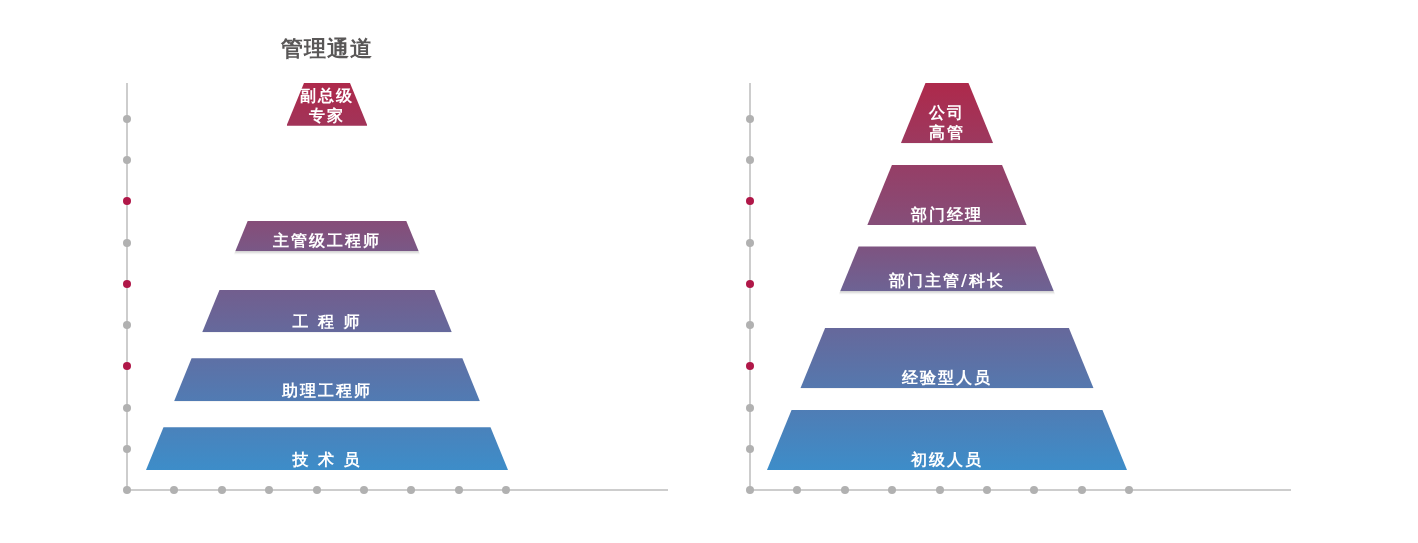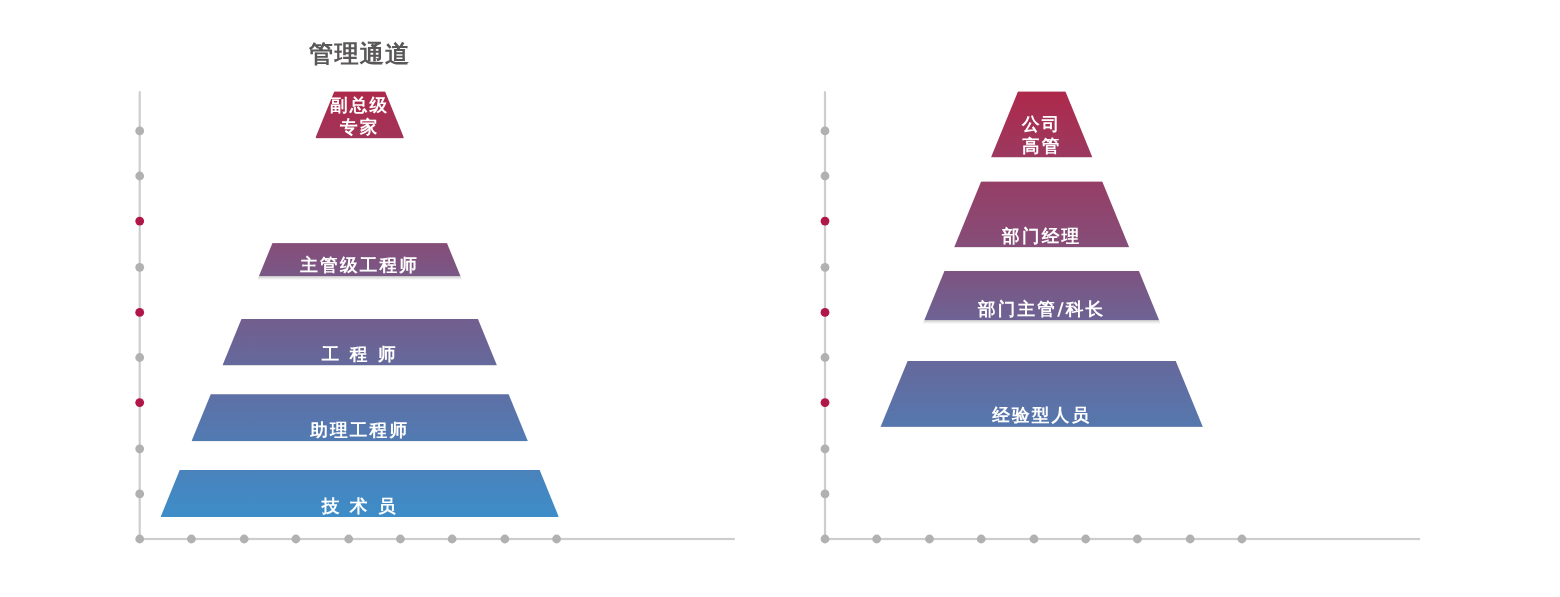--- a/index.html
+++ b/index.html
@@ -100,14 +100,17 @@
       <div class="level" style="left: 900.844px; top: 83px; width: 92.3111px; height: 60.2px; background: linear-gradient(rgb(174, 41, 75), rgb(156, 57, 95)); clip-path: polygon(24.6556px 0px, 67.6556px 0px, 92.3111px 60.2px, 0px 60.2px);">
         <div>公司</div>
         <div>高管</div>
       </div>
       <div class="level" style="left: 833.922px; top: 246.4px; width: 226.156px; height: 45px; background: linear-gradient(rgb(126, 83, 128), rgb(109, 99, 148)); clip-path: polygon(24.6556px 0px, 201.5px 0px, 226.156px 60.2px, 0px 60.2px);">
         <div>部门主管/科长</div>
       </div>
       <div class="level" style="left: 800.461px; top: 328.1px; width: 293.078px; height: 60.2px; background: linear-gradient(rgb(102, 104, 155), rgb(85, 120, 174)); clip-path: polygon(24.6556px 0px, 268.422px 0px, 293.078px 60.2px, 0px 60.2px);">
         <div>经验型人员</div>
       </div>
+      <div class="level" style="left: 767px; top: 409.8px; width: 360px; height: 60.2px; background: linear-gradient(rgb(79, 125, 181), rgb(61, 141, 201)); clip-path: polygon(24.6556px 0px, 335.344px 0px, 360px 60.2px, 0px 60.2px);">
+        <div>初级人员</div>
+      </div>
     </section>
 </div>
 
 </body></html>

